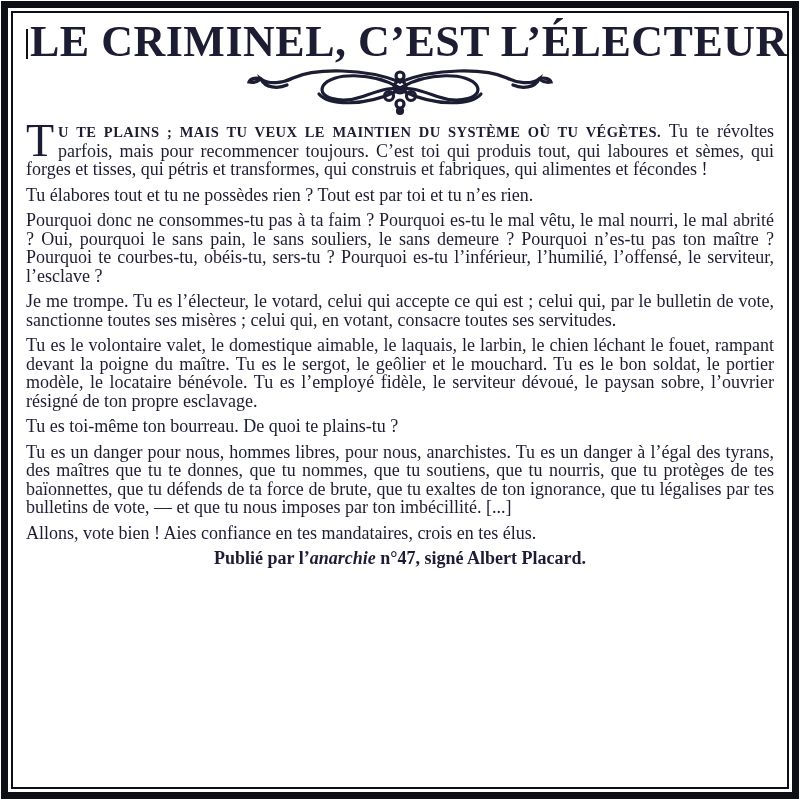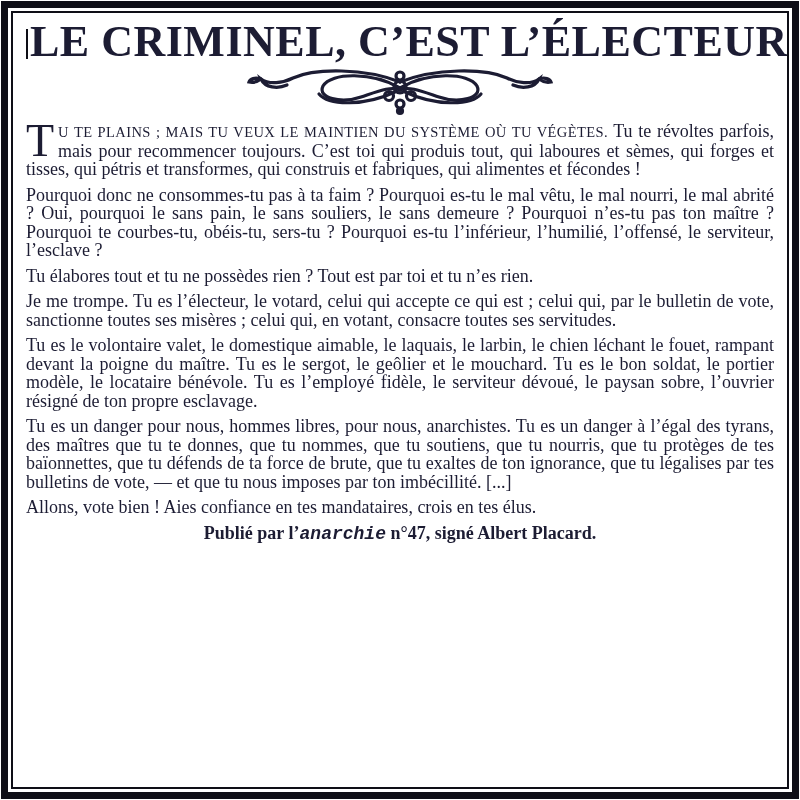--- a/index.html
+++ b/index.html
@@ -61,37 +61,37 @@
   }
   .dropcap {
     float: left;
     font-size: 46px;
     line-height: 33px;
     padding: 2px 4px 0 0;
   }
   .smallcaps {
     font-size: 14.5px;
     letter-spacing: 0.4px;
-    font-weight: 400;
+    font-weight: 700;
   }
   .footer {
     text-align: center;
     margin-top: 2px;
     line-height: 1.1;
   }
   .footer-line1 {
     font-size: 23px;
     font-weight: 700;
     letter-spacing: 1px;
   }
   .footer-line2 {
     font-size: 18px;
     font-weight: 700;
   }
-  .footer-line2 i { font-weight: 700; font-family: Liberation Mono, monospace; }
+  .footer-line2 i { font-weight: 700; }
 </style>
 </head>
 <body>
 
 <div class="page">
   <div class="inner">
 
     <h1 class="title"><span class="cursor-bar"></span><span>LE CRIMINEL, C’EST L’ÉLECTEUR !</span></h1>
 
     <div class="ornament">
@@ -110,24 +110,25 @@
           <circle cx="144" cy="30" r="4.5"></circle>
           <circle cx="166" cy="30" r="4.5"></circle>
           <circle cx="155" cy="38" r="4"></circle>
           <circle cx="155" cy="45" r="2.5" fill="#1c1c33"></circle>
         </g>
       </svg>
     </div>
 
     <div class="body-text">
       <p><span class="dropcap">T</span><span class="smallcaps">U TE PLAINS ; MAIS TU VEUX LE MAINTIEN DU SYSTÈME OÙ TU VÉGÈTES.</span><span> Tu te révoltes parfois, mais pour recommencer toujours. C’est toi qui produis tout, qui laboures et sèmes, qui forges et tisses, qui pétris et transformes, qui construis et fabriques, qui alimentes et fécondes !</span></p>
+      <p>Tu élabores tout et tu ne possèdes rien ? Tout est par toi et tu n’es rien.</p>
       <p>Pourquoi donc ne consommes-tu pas à ta faim ? Pourquoi es-tu le mal vêtu, le mal nourri, le mal abrité ? Oui, pourquoi le sans pain, le sans souliers, le sans demeure ? Pourquoi n’es-tu pas ton maître ? Pourquoi te courbes-tu, obéis-tu, sers-tu ? Pourquoi es-tu l’inférieur, l’humilié, l’offensé, le serviteur, l’esclave ?</p>
-      <p>Tu élabores tout et tu ne possèdes rien ? Tout est par toi et tu n’es rien.</p>
       <p>Je me trompe. Tu es l’électeur, le votard, celui qui accepte ce qui est ; celui qui, par le bulletin de vote, sanctionne toutes ses misères ; celui qui, en votant, consacre toutes ses servitudes.</p>
       <p>Tu es le volontaire valet, le domestique aimable, le laquais, le larbin, le chien léchant le fouet, rampant devant la poigne du maître. Tu es le sergot, le geôlier et le mouchard. Tu es le bon soldat, le portier modèle, le locataire bénévole. Tu es l’employé fidèle, le serviteur dévoué, le paysan sobre, l’ouvrier résigné de ton propre esclavage.</p>
+      <p>Tu es toi-même ton bourreau. De quoi te plains-tu ?</p>
       <p>Tu es un danger pour nous, hommes libres, pour nous, anarchistes. Tu es un danger à l’égal des tyrans, des maîtres que tu te donnes, que tu nommes, que tu soutiens, que tu nourris, que tu protèges de tes baïonnettes, que tu défends de ta force de brute, que tu exaltes de ton ignorance, que tu légalises par tes bulletins de vote, — et que tu nous imposes par ton imbécillité. [...]</p>
       <p>Allons, vote bien ! Aies confiance en tes mandataires, crois en tes élus.</p>
     </div>
 
     <div class="footer">
       <div class="footer-line2"><span>Publié par l’</span><i>anarchie</i><span> n°47, signé Albert Placard.</span></div>
     </div>
 
   </div>
 </div>

